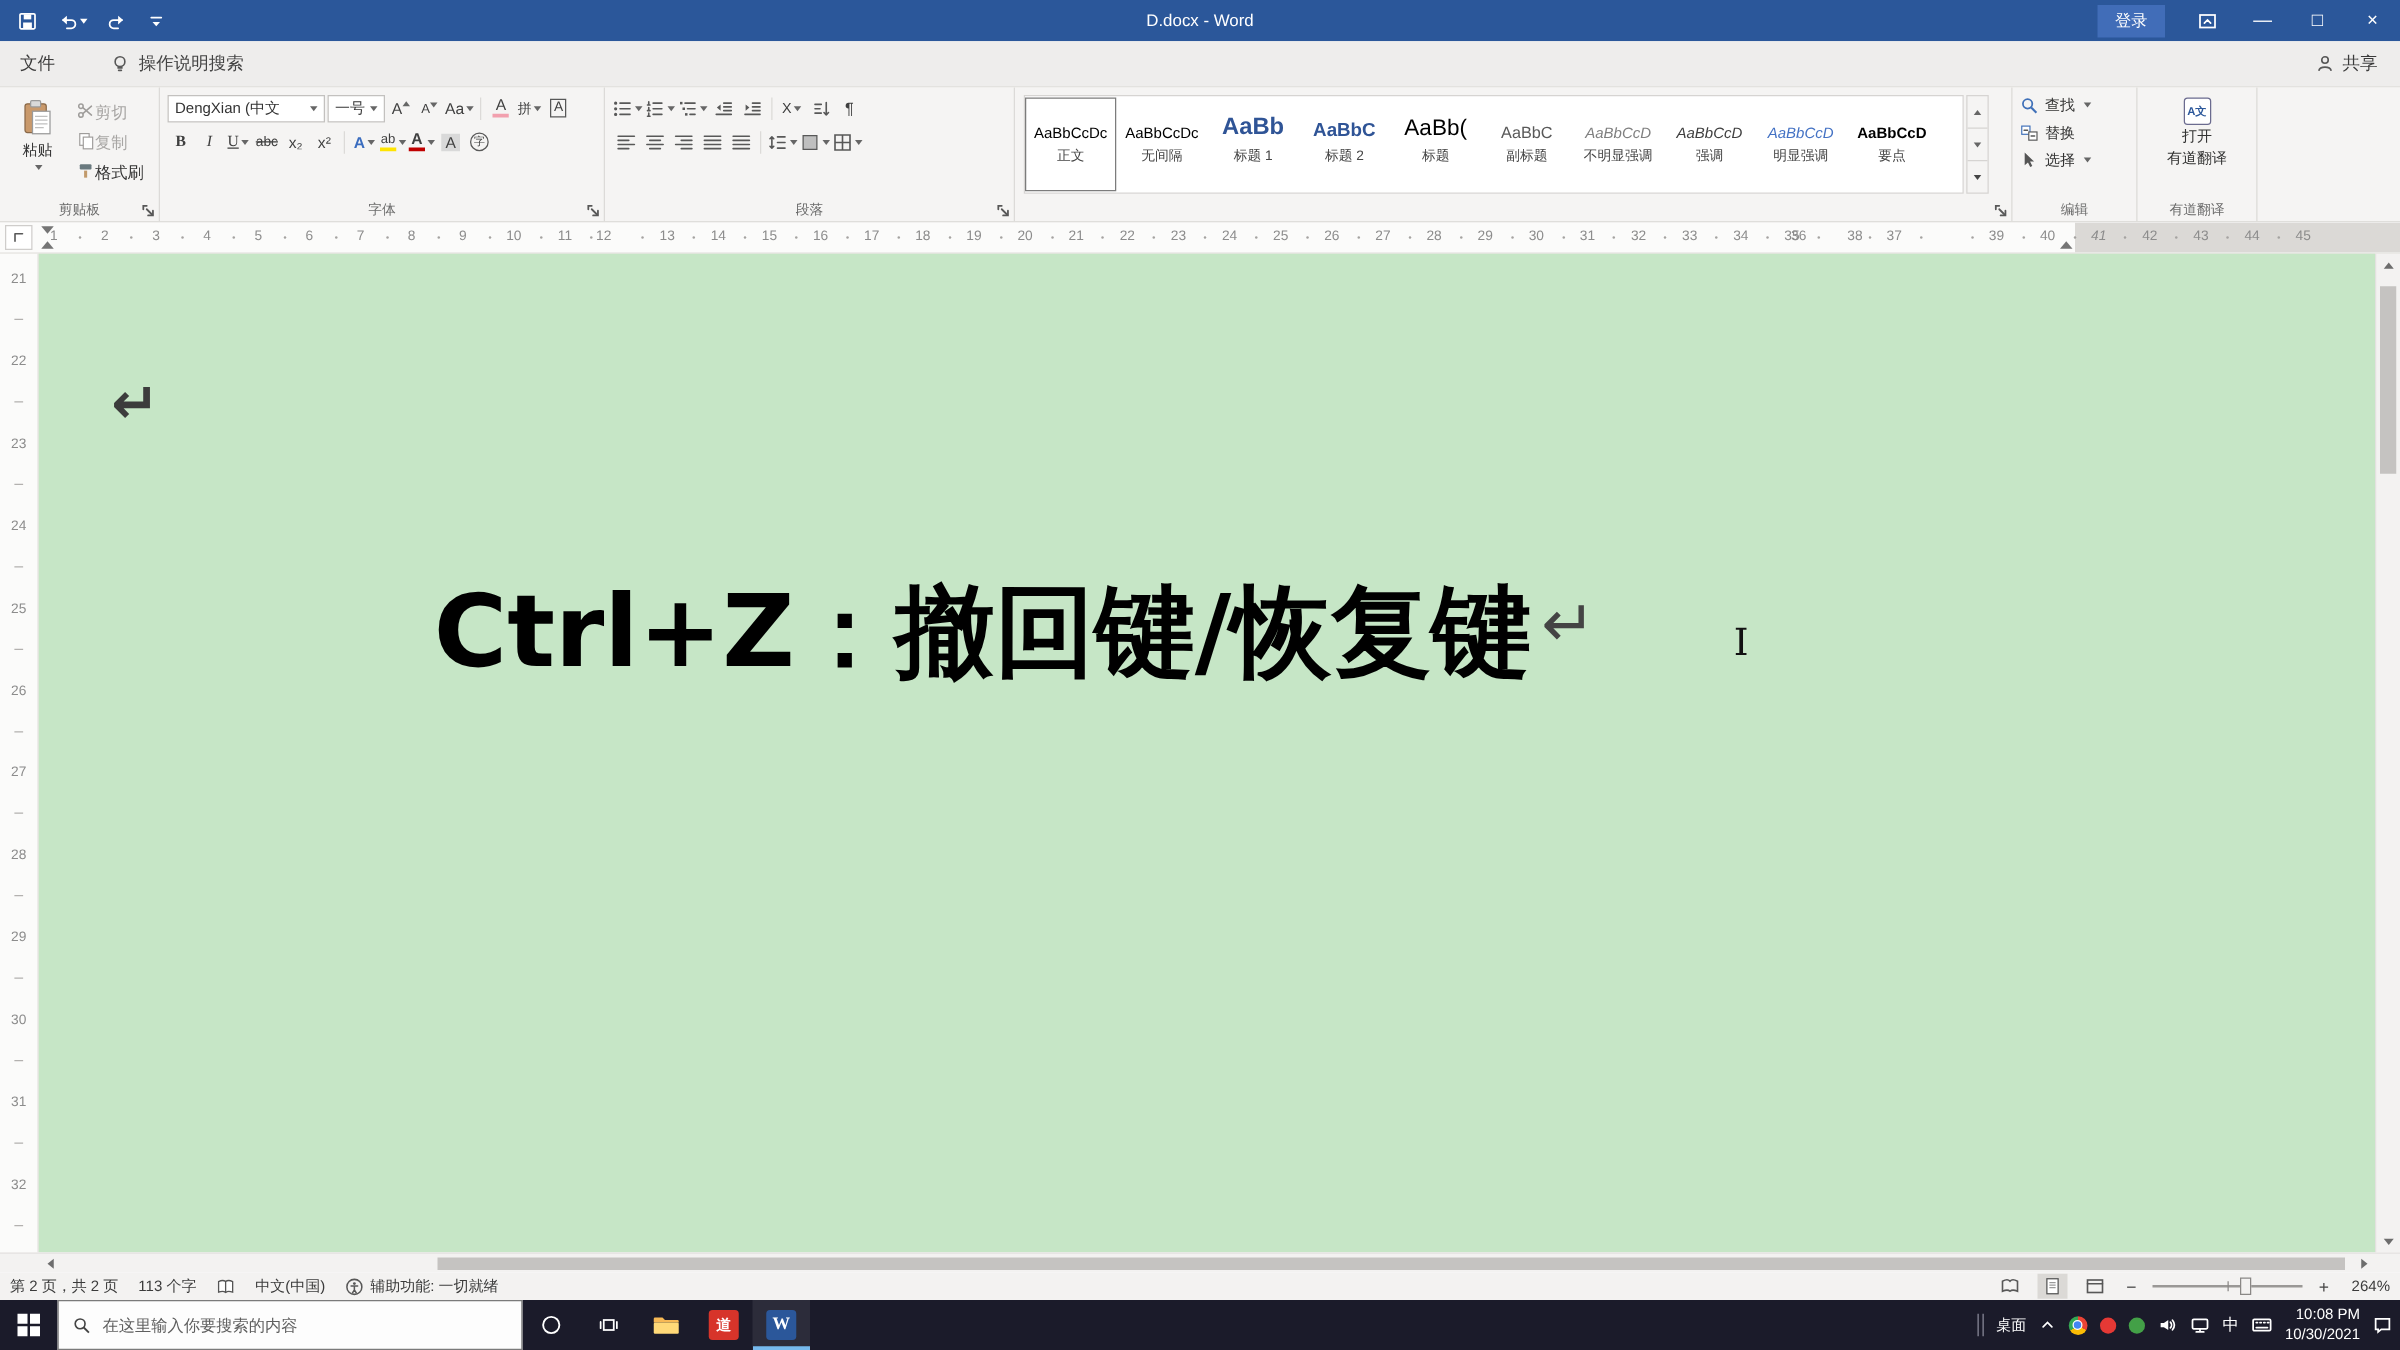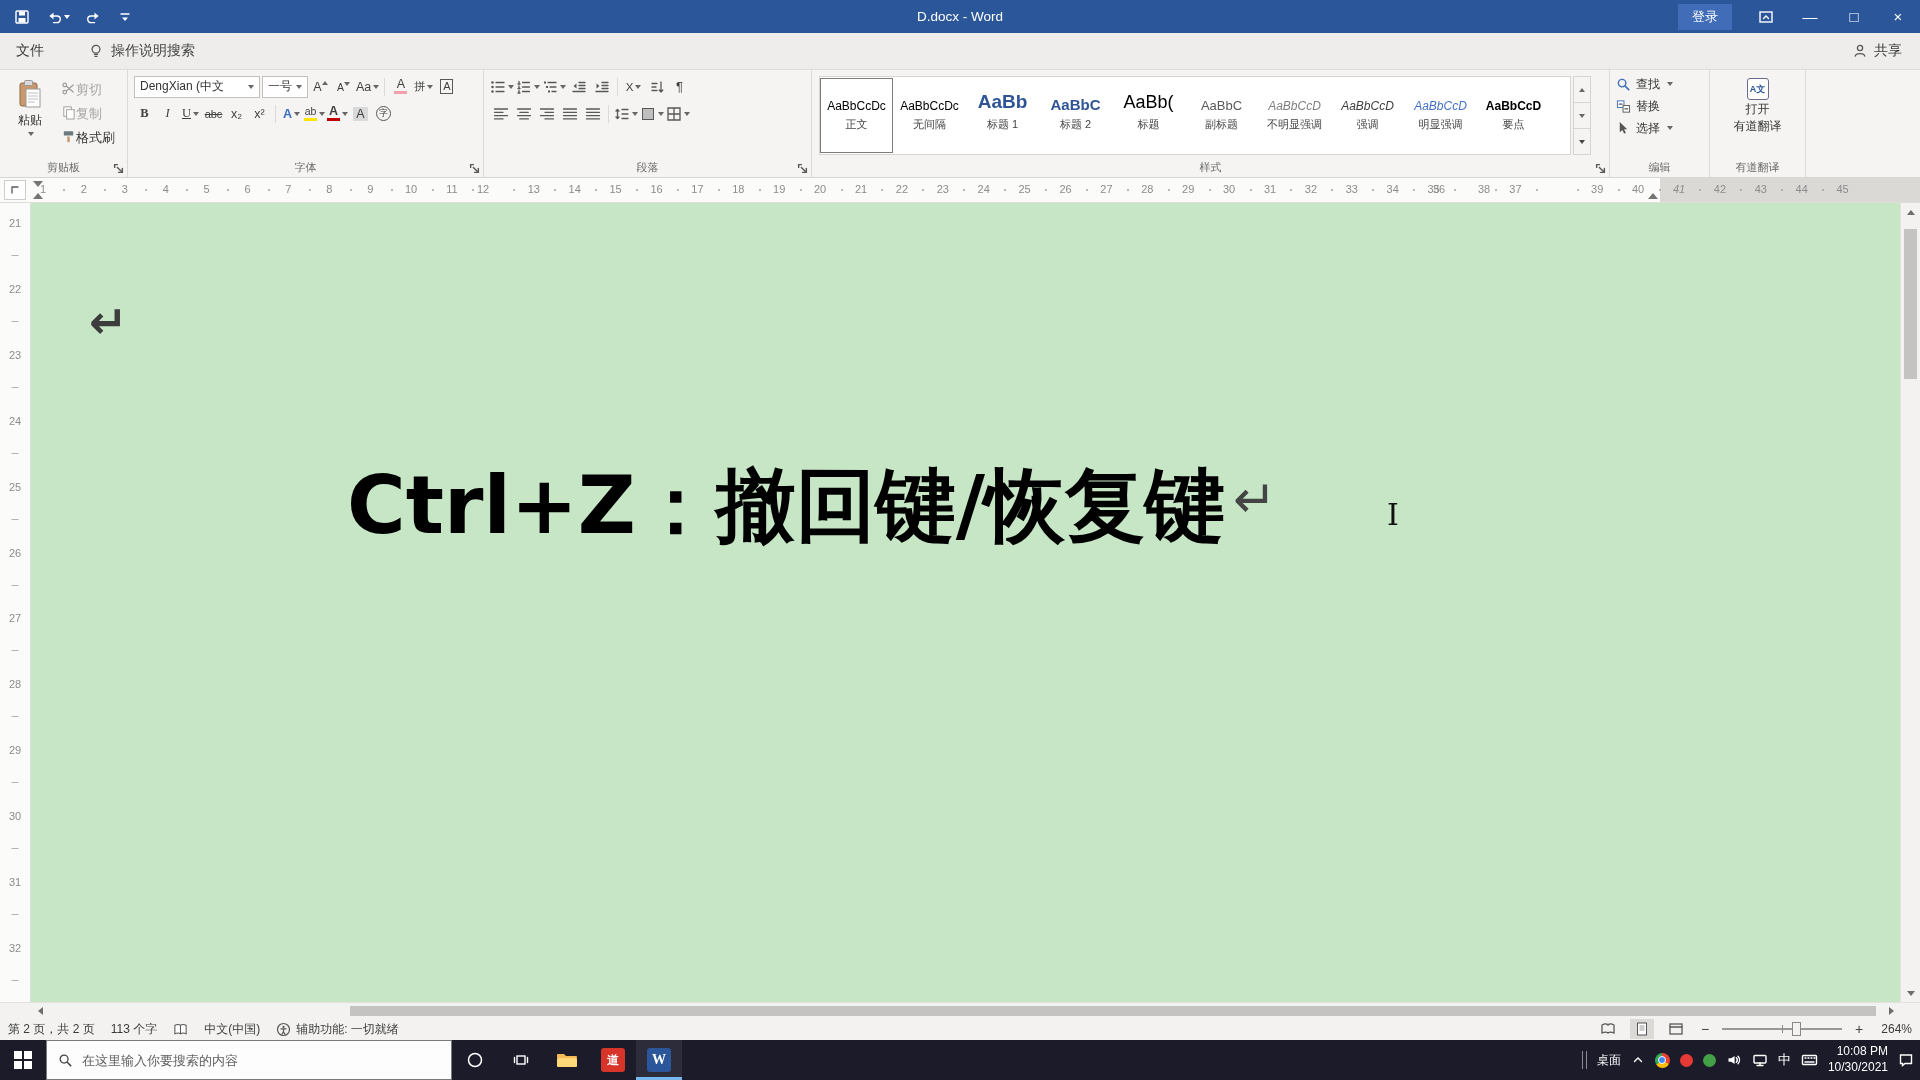--- a/index.html
+++ b/index.html
@@ -108,21 +108,21 @@
 .ztrack{position:absolute;left:0;right:0;top:7px;height:2px;background:#9a9896}
 .znotch{position:absolute;left:50%;top:4px;width:1px;height:8px;background:#8a8886}
 .zthumb{position:absolute;left:58%;top:1px;width:9px;height:14px;background:#f3f2f1;border:1px solid #8a8886}
 .zbtn{font-size:14px;color:#444;cursor:pointer;width:14px;text-align:center}
 
 #taskbar{position:absolute;top:1040px;left:0;right:0;height:40px;background:#1b1b2a;display:flex;align-items:stretch;color:#fff}
 .tkbtn{width:46px;display:flex;align-items:center;justify-content:center;cursor:pointer;flex:none}
 .tkbtn.active{box-shadow:inset 0 -3px 0 #76b9ed;background:rgba(255,255,255,.08)}
 .winlogo{display:grid;grid-template-columns:8px 8px;grid-template-rows:8px 8px;gap:1.5px}
 .winlogo i{background:#fff}
-#searchbox{width:406px;background:#fdfdfd;display:flex;align-items:center;gap:9px;padding:0 11px;border:1px solid #7a7a7a;flex:none;cursor:text}
+#searchbox{width:372px;background:#fdfdfd;display:flex;align-items:center;gap:9px;padding:0 11px;border:1px solid #7a7a7a;flex:none;cursor:text}
 #searchbox input{border:none;outline:none;background:transparent;flex:1;font-size:13px;color:#333;font-family:inherit}
 #searchbox input::placeholder{color:#5f5f5f}
 .appicon{width:24px;height:24px;border-radius:3px;display:flex;align-items:center;justify-content:center;font-weight:bold}
 .tray{margin-left:auto;display:flex;align-items:center;gap:10px;padding-right:6px;font-size:12px}
 .grip{width:5px;height:18px;border-left:1px solid #8b8b9a;border-right:1px solid #8b8b9a;cursor:pointer}
 .dot{width:13px;height:13px;border-radius:50%;cursor:pointer}
 .chrome{position:relative;width:15px;height:15px;border-radius:50%;background:conic-gradient(#ea4335 0 33%,#fbbc05 33% 66%,#34a853 66% 100%);cursor:pointer}
 .chrome i{position:absolute;left:3.5px;top:3.5px;width:8px;height:8px;border-radius:50%;background:#4285f4;border:1.5px solid #fff}
 .clock{text-align:right;line-height:1.3;cursor:pointer}
 .trayico{cursor:pointer;display:flex;align-items:center;justify-content:center}
@@ -490,21 +490,20 @@
             <i class="mini-caret-u"></i>
           </span>
         <span>
             <i class="mini-caret-d"></i>
           </span>
         <span>
             <i class="mini-caret-d" style="border-top-color:#444"></i>
           </span>
       </div>
     </div>
-    <span class="grp-label">样式</span>
     <span class="launch">
       <svg width="11" height="11" viewBox="0 0 10 10">
           <path class="s" d="M1.5 4V1.5H4"></path>
           <path class="s" d="M4 4l4 4"></path>
           <path class="s" d="M8.5 5v3.5H5"></path>
         </svg>
     </span>
   </div>
 
   <div class="grp" style="width:100px">

